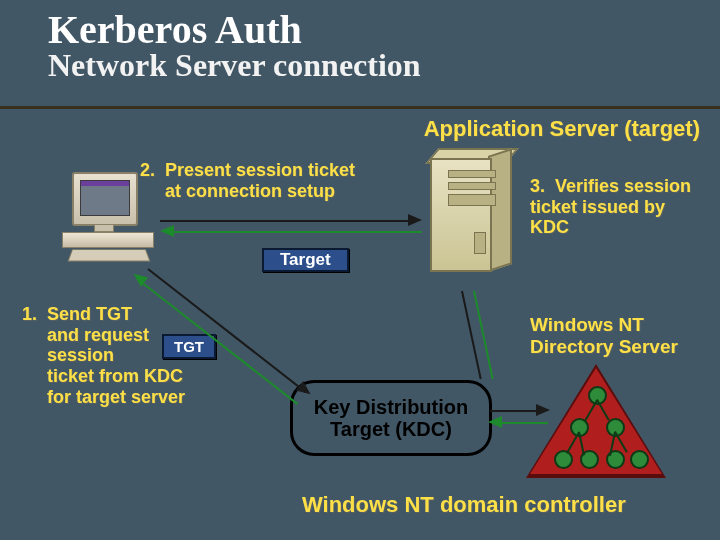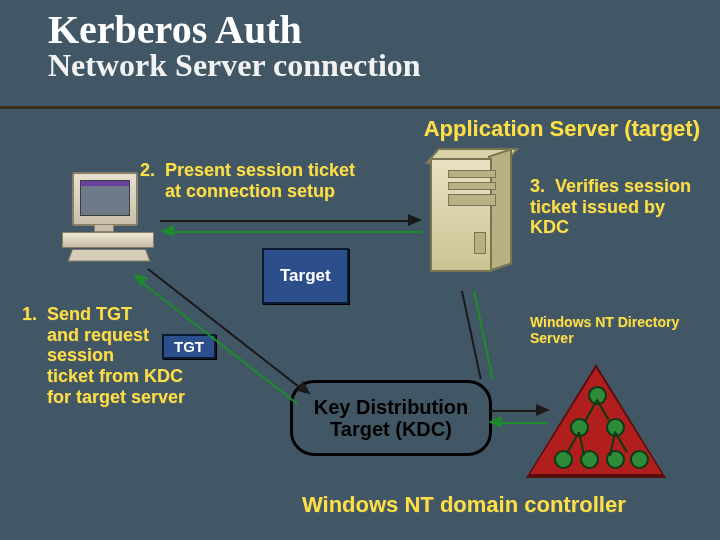--- a/index.html
+++ b/index.html
@@ -34,34 +34,34 @@
   .label-text {
     position: absolute;
     color: #fde047;
     font-weight: bold;
     text-shadow: 1px 1px 0 rgba(120,110,90,0.4);
   }
   .app-server-label { right: 20px; top: 116px; font-size: 22px; }
   .step2 { left: 140px; top: 160px; font-size: 18px; line-height: 1.15; }
   .step3 { right: 20px; top: 176px; font-size: 18px; line-height: 1.15; width: 170px; }
   .step1 { left: 22px; top: 304px; font-size: 18px; line-height: 1.15; width: 210px; }
-  .nt-dir { right: 30px; top: 314px; font-size: 14px; line-height: 1.15; width: 160px; }
+  .nt-dir { right: 30px; top: 314px; font-size: 19px; line-height: 1.15; width: 160px; }
   .dc-label { left: 302px; top: 492px; font-size: 22px; }
 
   .badge {
     position: absolute;
     background: #2c4f8c;
     border: 2px solid #0a1a33;
     color: #fff;
     font-weight: bold;
     padding: 2px 10px;
     font-size: 15px;
     box-shadow: 1px 1px 0 #000;
   }
-  .badge-target { left: 262px; top: 248px; padding: 16px 16px; font-size: 17px; }
+  .badge-target { left: 262px; top: 248px; padding: 0 16px; font-size: 17px; }
   .badge-tgt { left: 162px; top: 334px; }
 
   .kdc-box {
     position: absolute;
     left: 290px; top: 380px;
     width: 196px; height: 70px;
     border: 3px solid #000;
     border-radius: 24px;
     color: #000;
     font-weight: bold;

